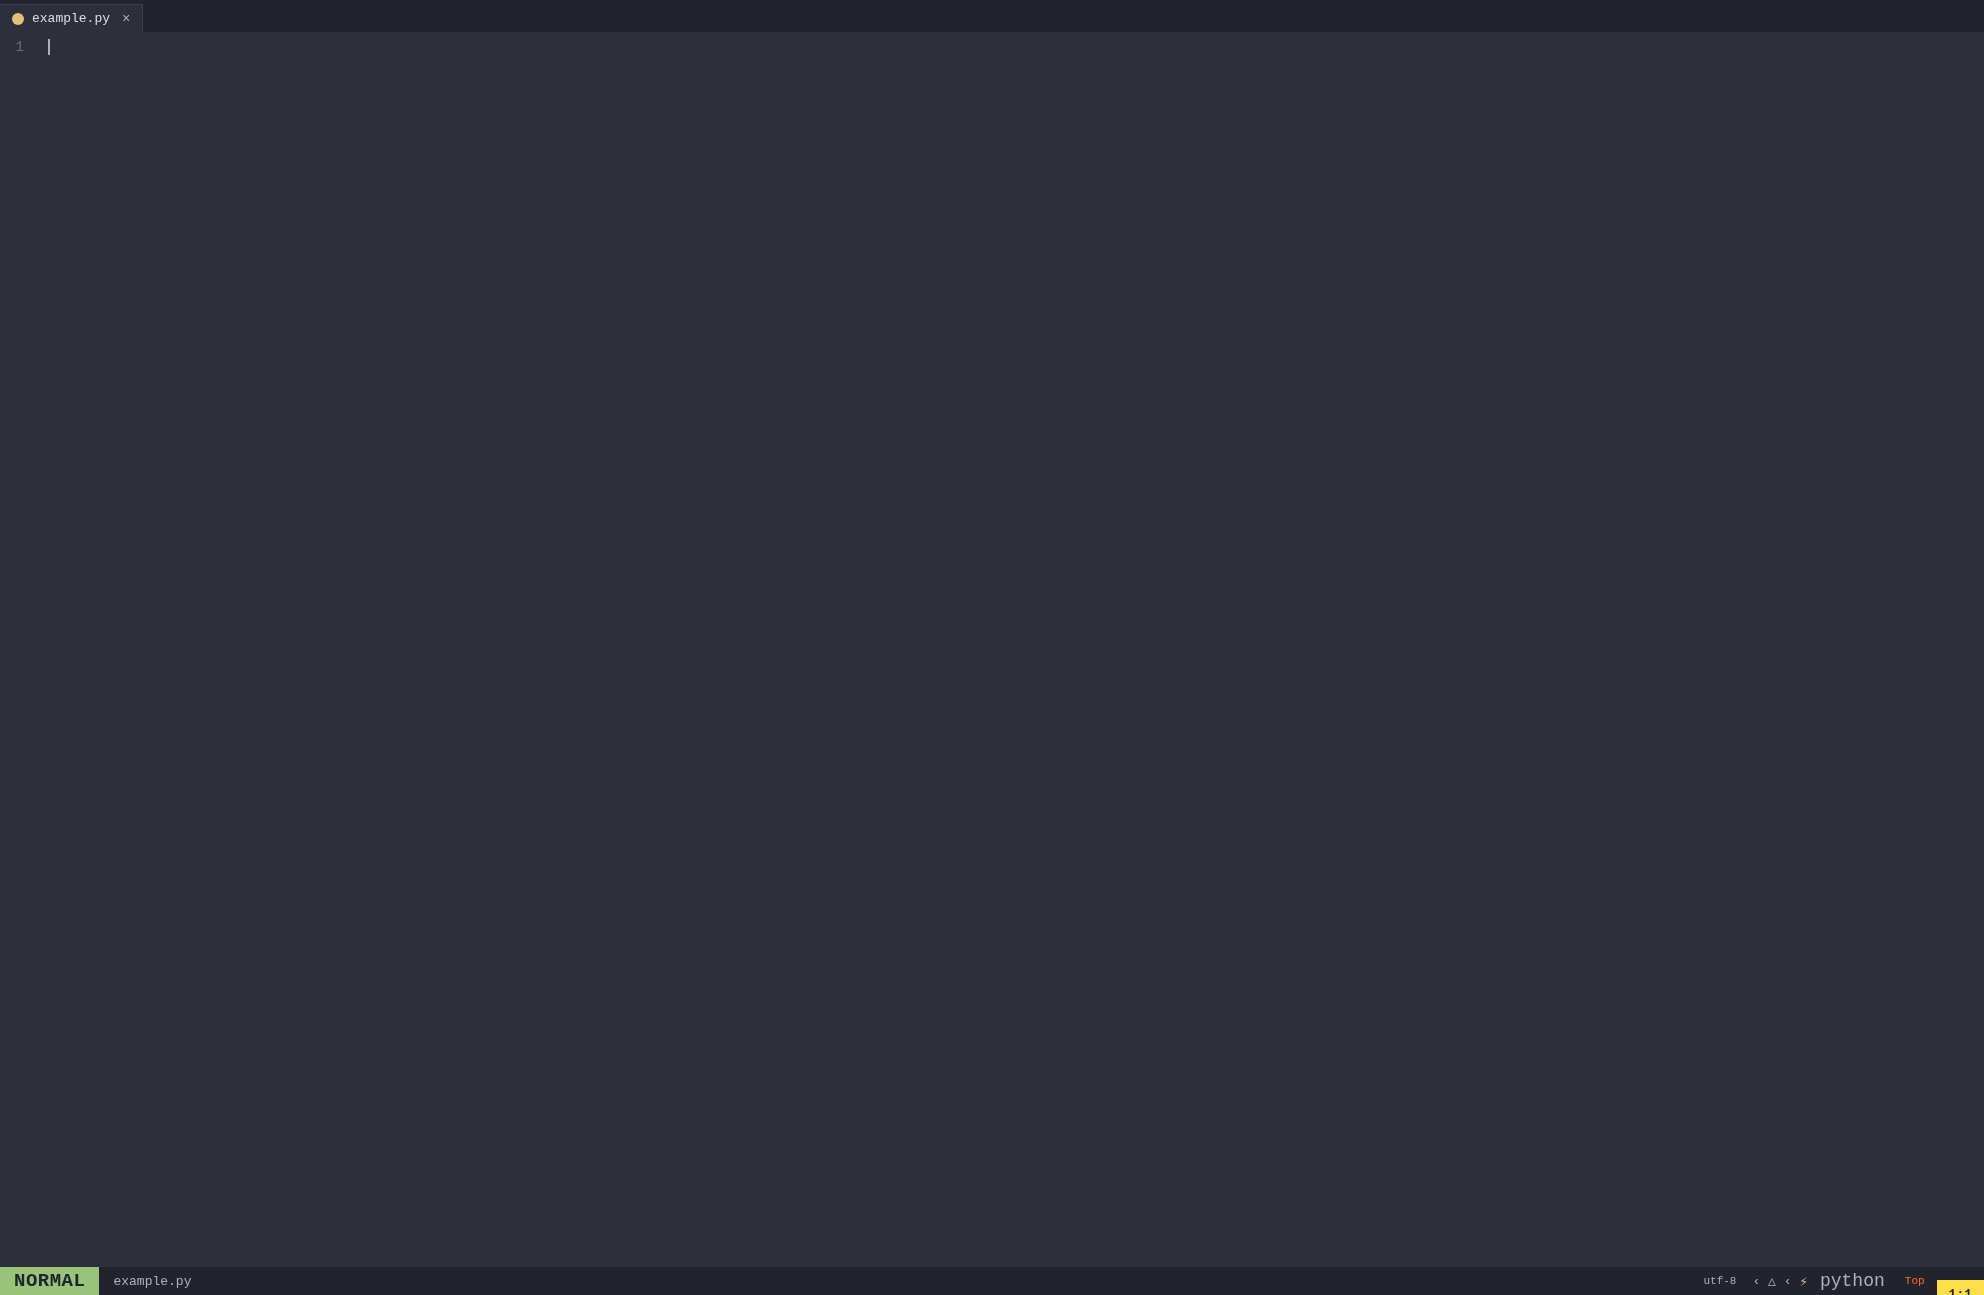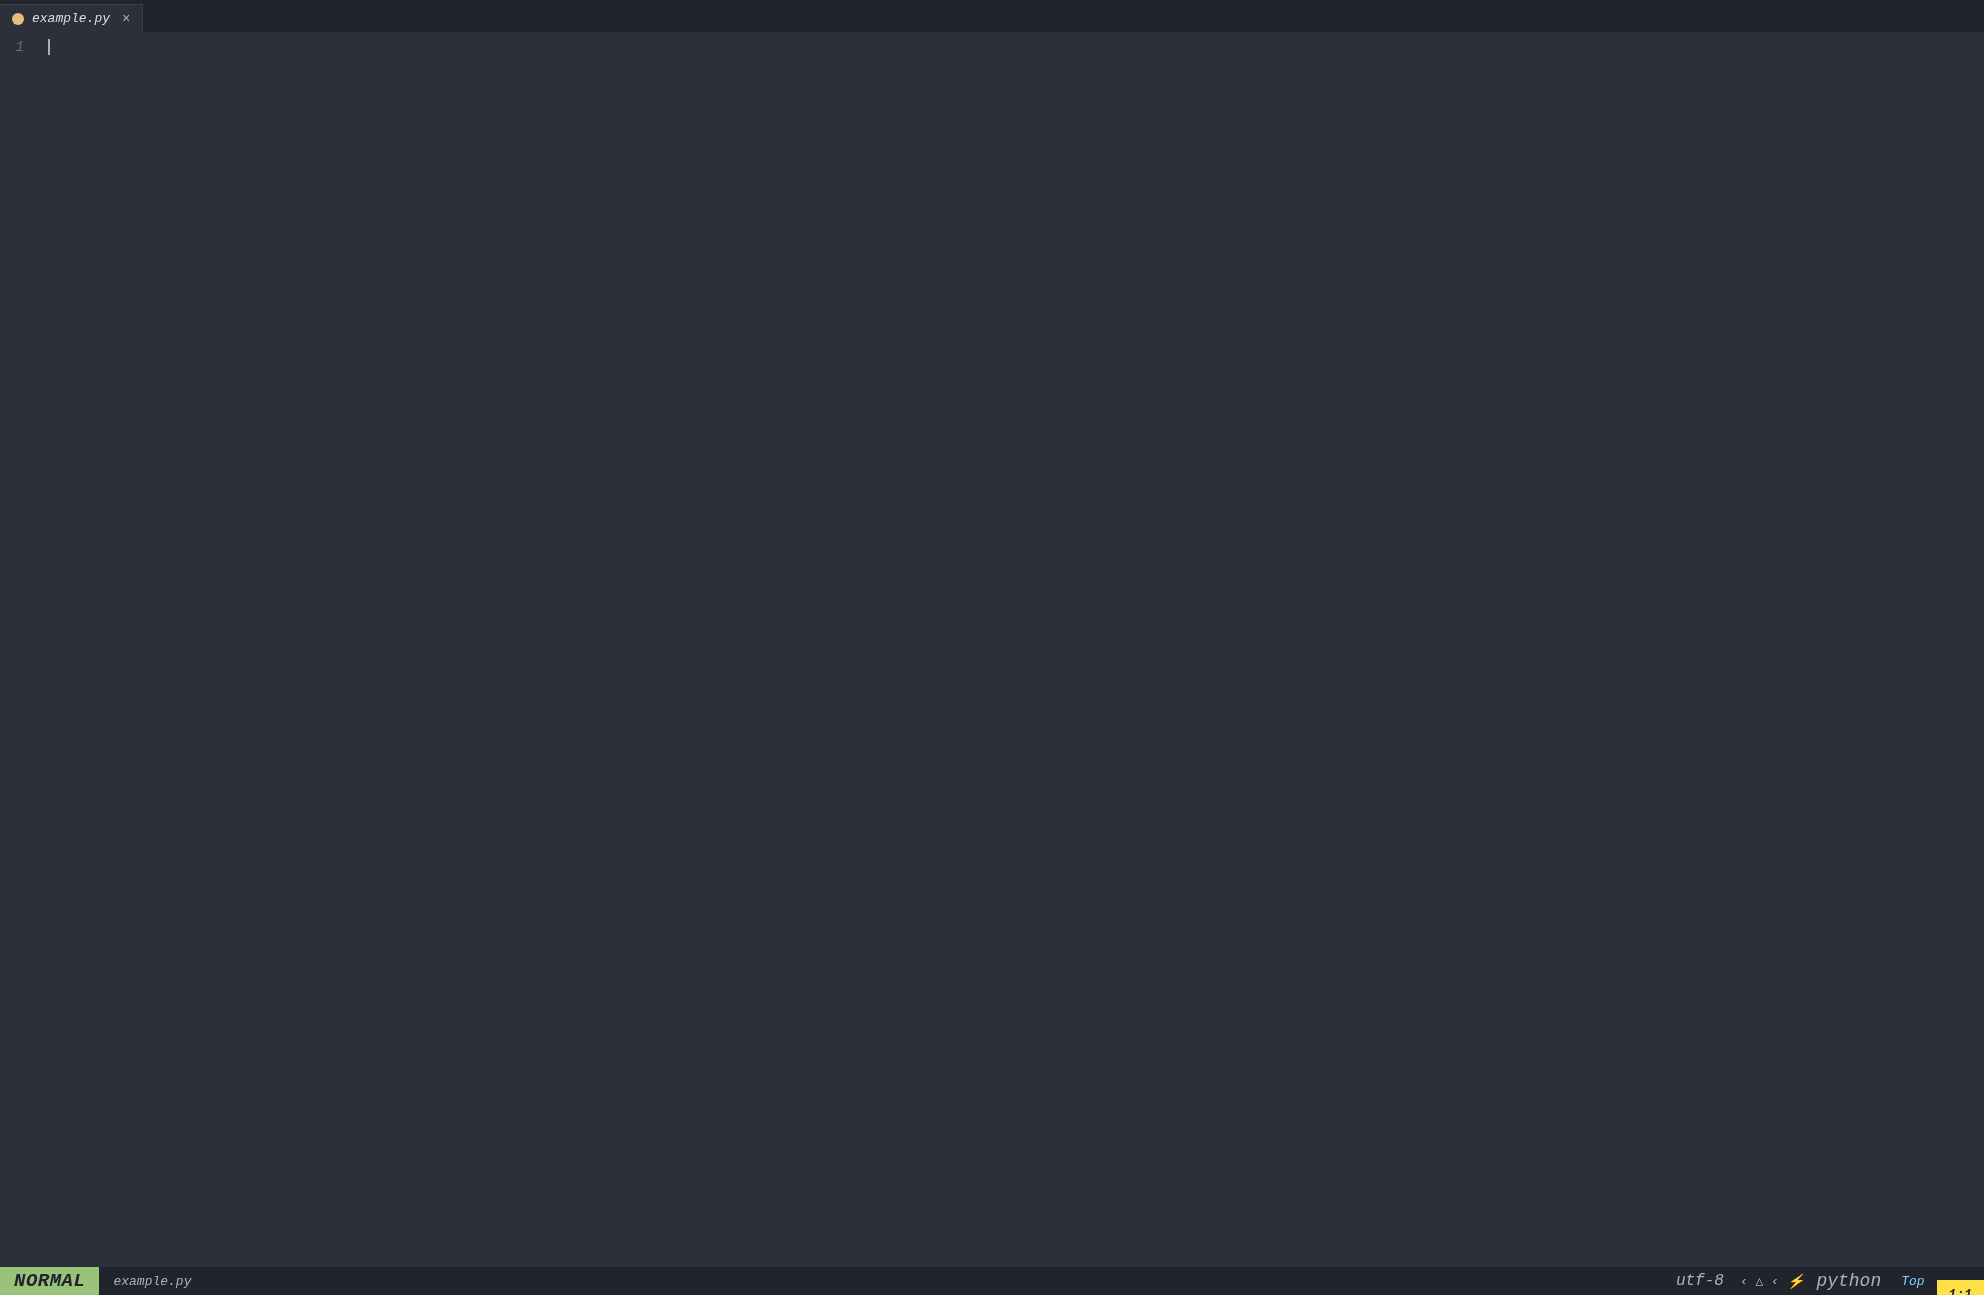--- a/index.html
+++ b/index.html
@@ -1,19 +1,18 @@
 <!DOCTYPE html>
 <html><head>
   <meta charset="utf-8">
   <style>
     * {
       margin: 0;
       padding: 0;
       box-sizing: border-box;
-      font-style: italic;
     }
 
     body {
       width: 1984px;
       height: 1295px;
       background-color: #2d303b;
       font-family: 'Consolas', 'Monaco', 'Courier New', monospace;
       overflow: hidden;
       display: flex;
       flex-direction: column;
@@ -151,21 +150,21 @@
       display: flex;
       align-items: center;
       height: 100%;
       gap: 4px;
       padding-right: 0;
     }
 
     .status-encoding {
       color: #abb2bf;
       padding: 0 8px;
-      font-size: 16px;
+      font-size: 11px;
     }
 
     .status-icons {
       display: flex;
       align-items: center;
       gap: 4px;
       padding: 0 4px;
       color: #abb2bf;
       font-size: 13px;
     }
@@ -178,23 +177,23 @@
       color: #abb2bf;
       font-size: 18px;
     }
 
     .python-icon {
       color: #e5c07b;
       font-size: 14px;
     }
 
     .status-top {
-      color: #7dd3fc;
+      color: #f97316;
       padding: 0 8px;
-      font-size: 13px;
+      font-size: 11px;
       text-align: center;
     }
 
     .status-position {
       background-color: #fde047;
       color: #21242d;
       font-weight: bold;
       padding: 0 12px;
       height: 100%;
       display: flex;

